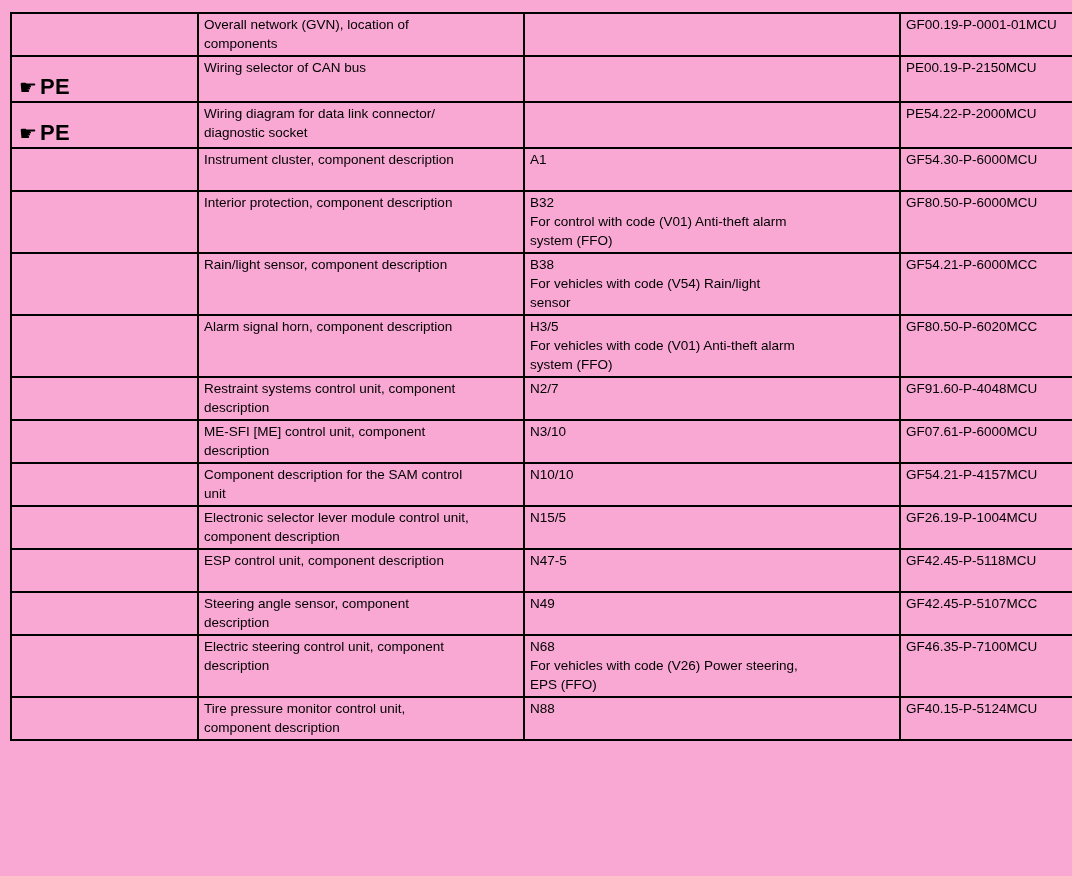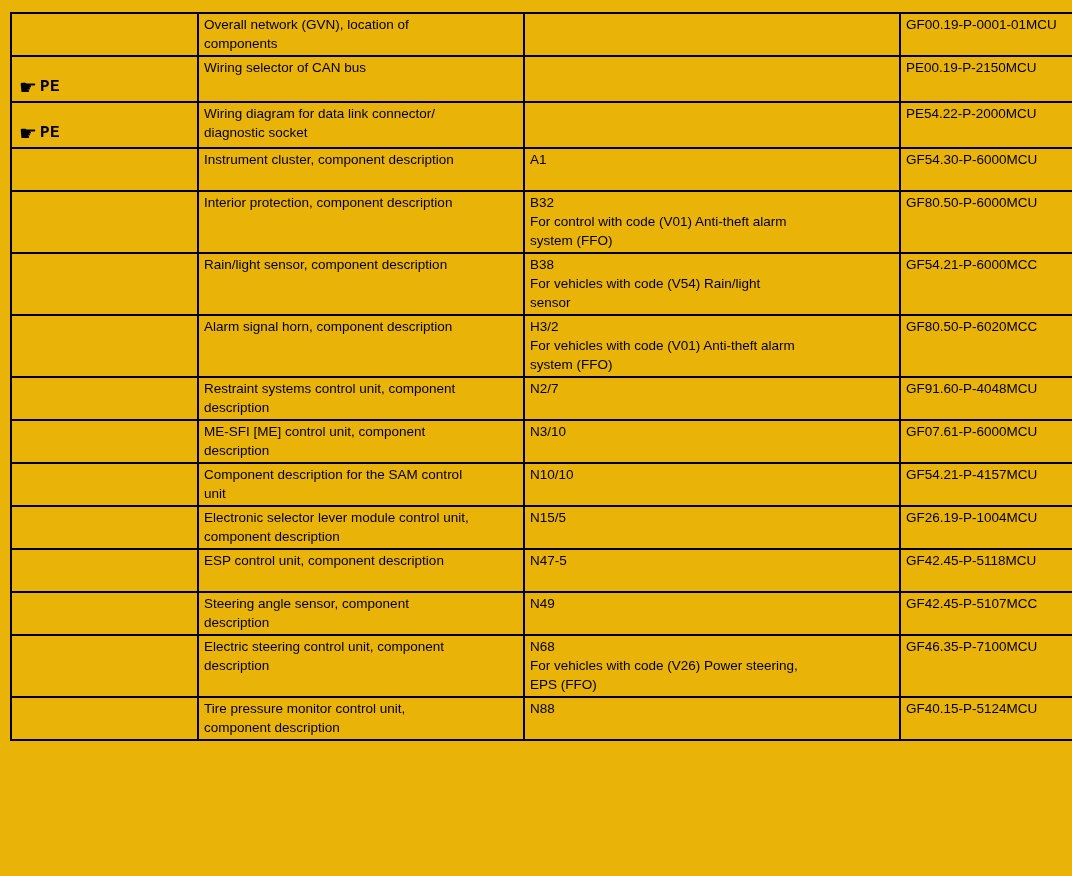--- a/index.html
+++ b/index.html
@@ -9,21 +9,21 @@
     background: #ffffff;
     width: 1072px;
     height: 876px;
     font-family: "Liberation Sans", "DejaVu Sans", sans-serif;
     color: #000000;
   }
   .page {
     position: relative;
     width: 1072px;
     height: 876px;
-    background: #eab308;
+    background: #f9a8d4;
     overflow: hidden;
   }
   table.doc-table {
     position: absolute;
     left: 10px;
     top: 12px;
     width: 1052px;
     border-collapse: collapse;
     table-layout: fixed;
   }
@@ -47,24 +47,23 @@
     cursor: pointer;
     padding-left: 2px;
   }
   .manicule {
     font-family: "DejaVu Sans", sans-serif;
     font-size: 20px;
     line-height: 20px;
   }
   .pe-label {
     font-weight: bold;
-    font-size: 16px;
+    font-size: 22px;
     line-height: 20px;
     letter-spacing: 0.5px;
-    font-family: Liberation Mono, monospace;
   }
 </style>
 </head>
 <body>
 
 <div class="page">
   <table class="doc-table">
     <tbody id="rows">
         <tr>
     <td class="c-ref">
@@ -124,21 +123,21 @@
     <td class="c-comp">B38
 For vehicles with code (V54) Rain/light
 sensor</td>
     <td class="c-doc">GF54.21-P-6000MCC</td>
   </tr>
         <tr>
     <td class="c-ref">
       
     </td>
     <td class="c-desc">Alarm signal horn, component description</td>
-    <td class="c-comp">H3/2
+    <td class="c-comp">H3/5
 For vehicles with code (V01) Anti-theft alarm
 system (FFO)</td>
     <td class="c-doc">GF80.50-P-6020MCC</td>
   </tr>
         <tr>
     <td class="c-ref">
       
     </td>
     <td class="c-desc">Restraint systems control unit, component
 description</td>

